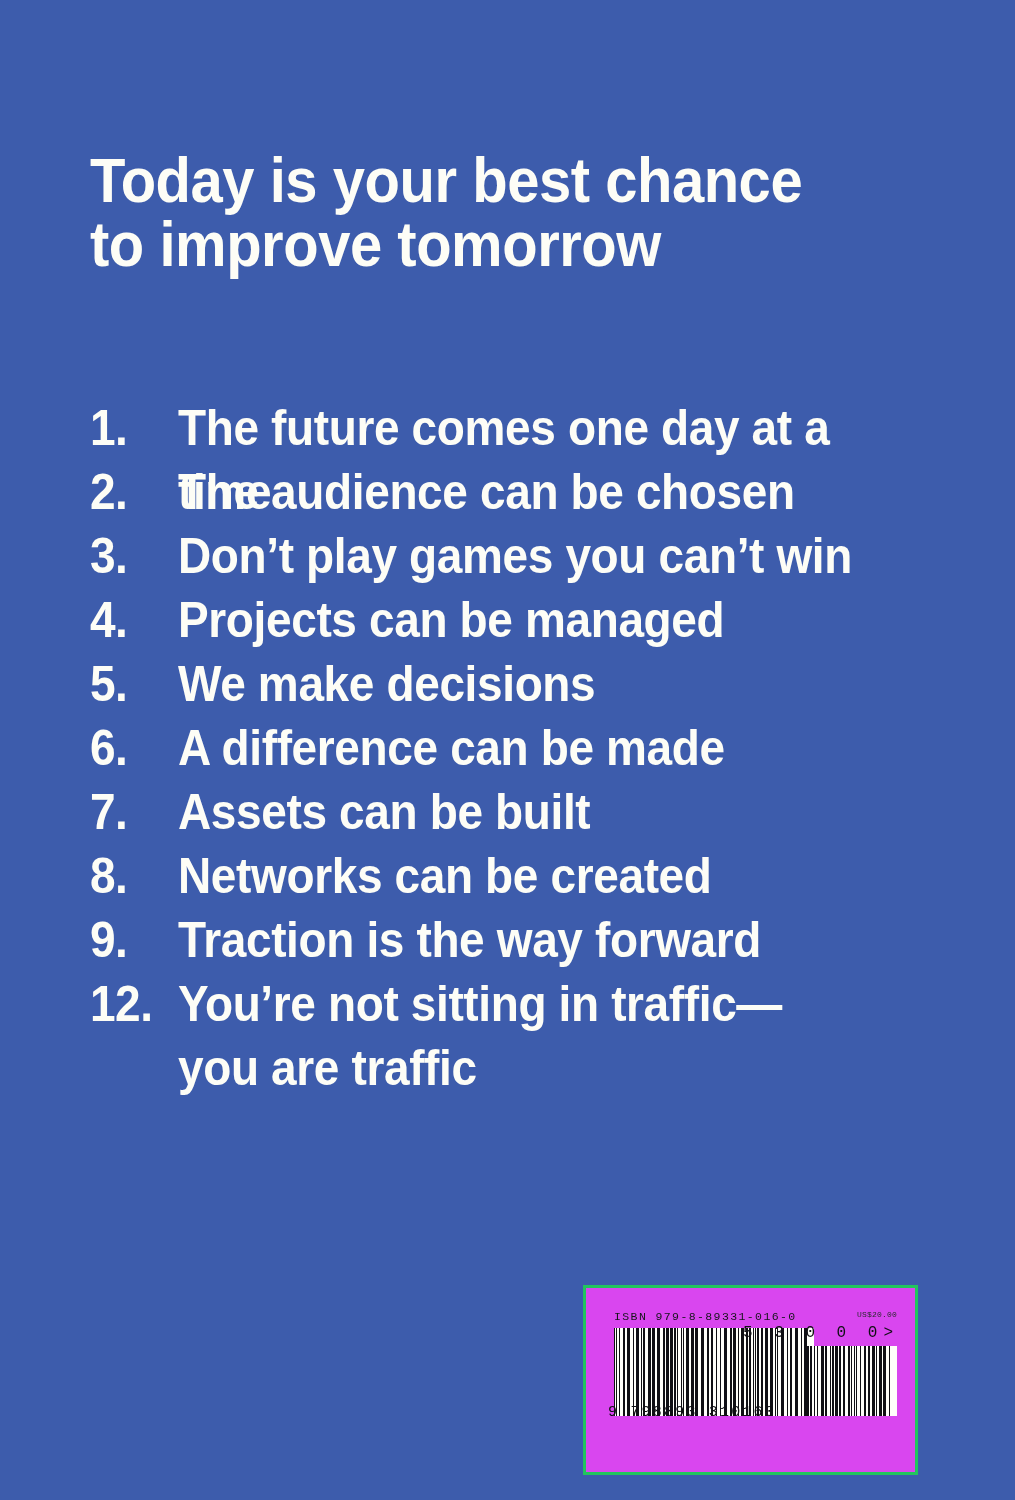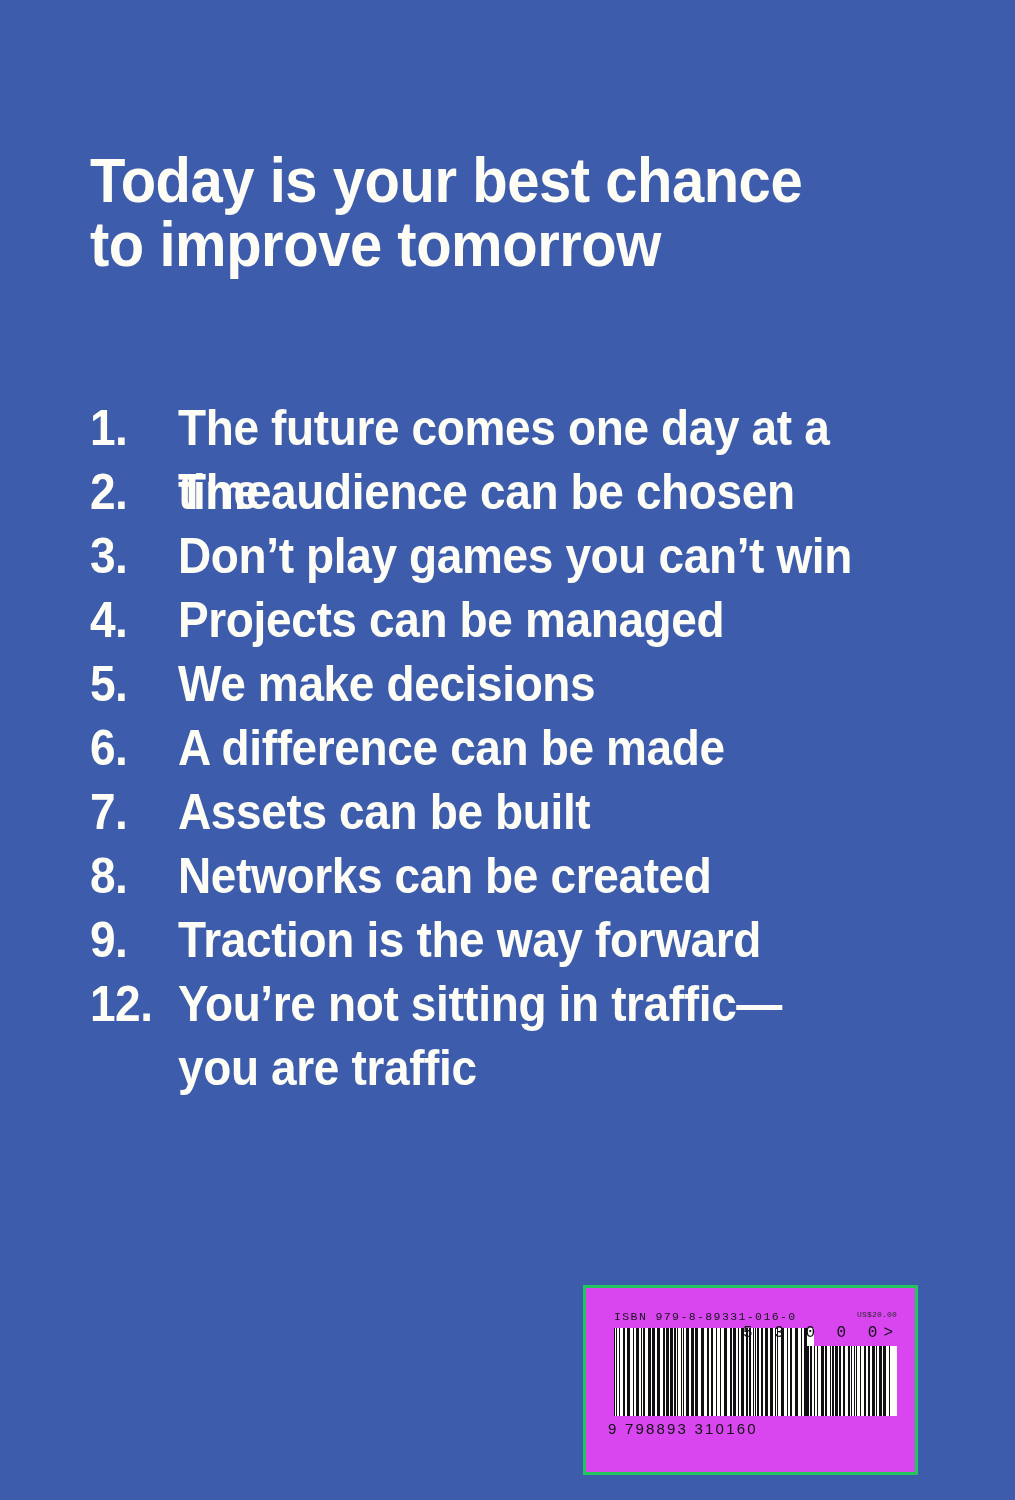--- a/index.html
+++ b/index.html
@@ -134,23 +134,23 @@
   }
   #bars-supp {
     right: 18px;
     top: 58px;
     width: 90px;
     height: 70px;
   }
   .ean-digits {
     position: absolute;
     left: 22px;
-    top: 132px;
+    top: 116px;
     width: 212px;
-    font-family: Liberation Sans, sans-serif;
+    font-family: Liberation Mono, monospace;
     font-size: 15px;
     letter-spacing: 2.2px;
     color: #101014;
     white-space: nowrap;
   }
   .supp-digits {
     position: absolute;
     right: 16px;
     top: 36px;
     font-family: "Liberation Mono", "DejaVu Sans Mono", monospace;

